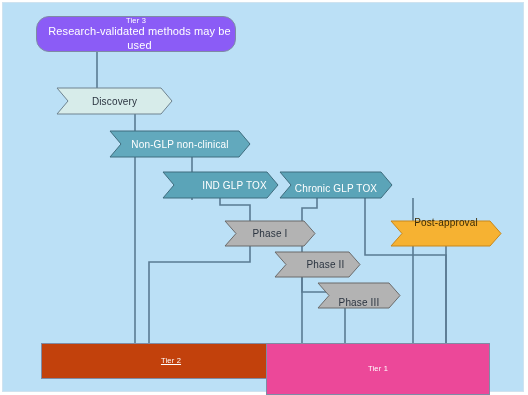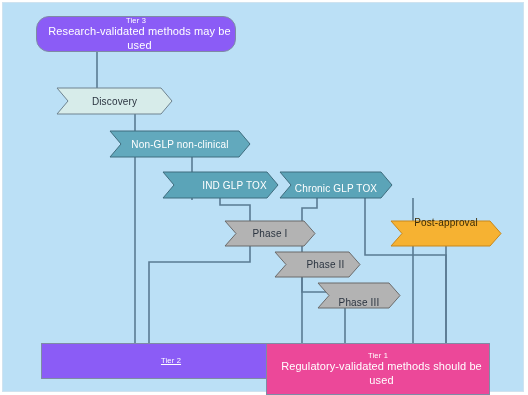--- a/index.html
+++ b/index.html
@@ -112,21 +112,20 @@
       <div class="chev-label" style="left: 188px; top: 172px; width: 93px; height: 26px; color: rgb(255, 255, 255);">IND GLP TOX</div>
       <div class="chev-label" style="left: 291px; top: 172px; width: 90px; height: 32px; color: rgb(255, 255, 255);">Chronic GLP TOX</div>
       <div class="chev-label" style="left: 236px; top: 221px; width: 68px; height: 25px; color: rgb(43, 52, 64);">Phase I</div>
       <div class="chev-label" style="left: 402px; top: 210px; width: 88px; height: 25px; color: rgb(58, 43, 6);">Post-approval</div>
       <div class="chev-label" style="left: 294px; top: 252px; width: 63px; height: 25px; color: rgb(43, 52, 64);">Phase II</div>
       <div class="chev-label" style="left: 329px; top: 283px; width: 60px; height: 39px; color: rgb(43, 52, 64);">Phase III</div>
       <div class="tier-box" style="left: 36px; top: 16px; width: 200px; height: 36px; background: #8b5cf6; color: rgb(255, 255, 255); border-radius: 13px;">
         <div class="tier-title">Tier 3</div>
         <div class="tier-sub">Research-validated methods may be used</div>
       </div>
-      <div class="tier-box" style="left: 41px; top: 343px; width: 260px; height: 36px; background: #8b5cf6; color: rgb(255, 255, 255); text-decoration: underline;">
+      <div class="tier-box" style="left: 41px; top: 343px; width: 260px; height: 36px; background: #c2410c; color: rgb(255, 255, 255); text-decoration: underline;">
         <div class="tier-title">Tier 2</div>
       </div>
       <div class="tier-box" style="left: 266px; top: 343px; width: 224px; height: 52px; background: #ec4899; color: rgb(255, 255, 255);">
         <div class="tier-title">Tier 1</div>
-        <div class="tier-sub">Regulatory-validated methods should be used</div>
       </div>
     </div>
 </div>
 
 </body></html>

